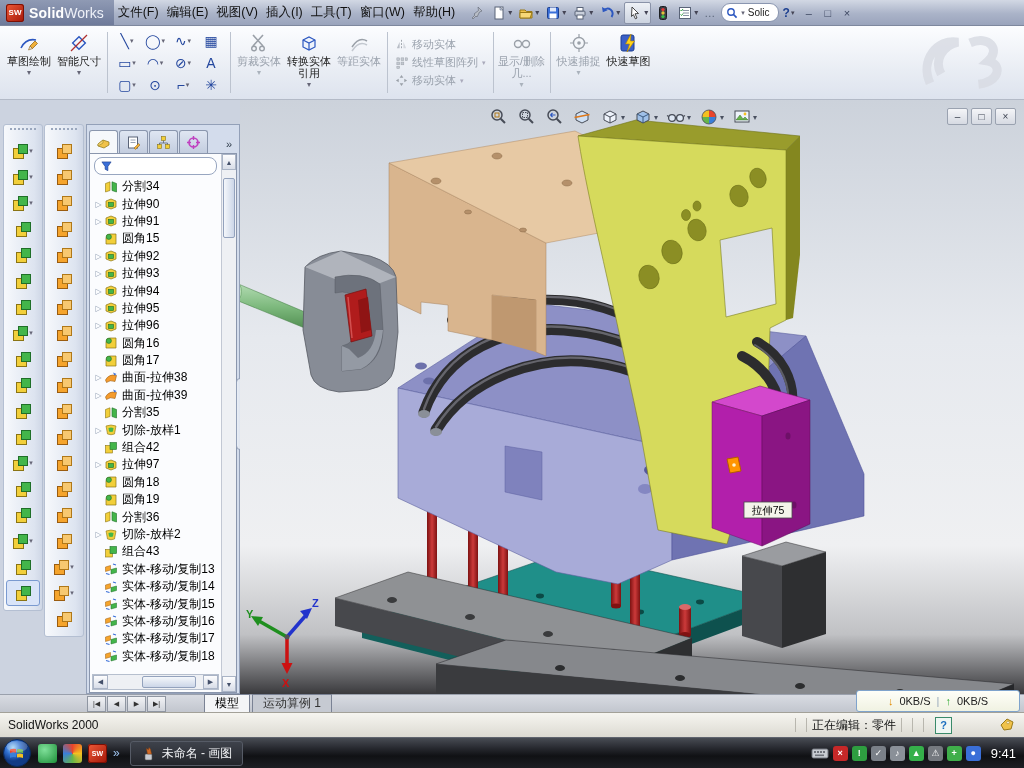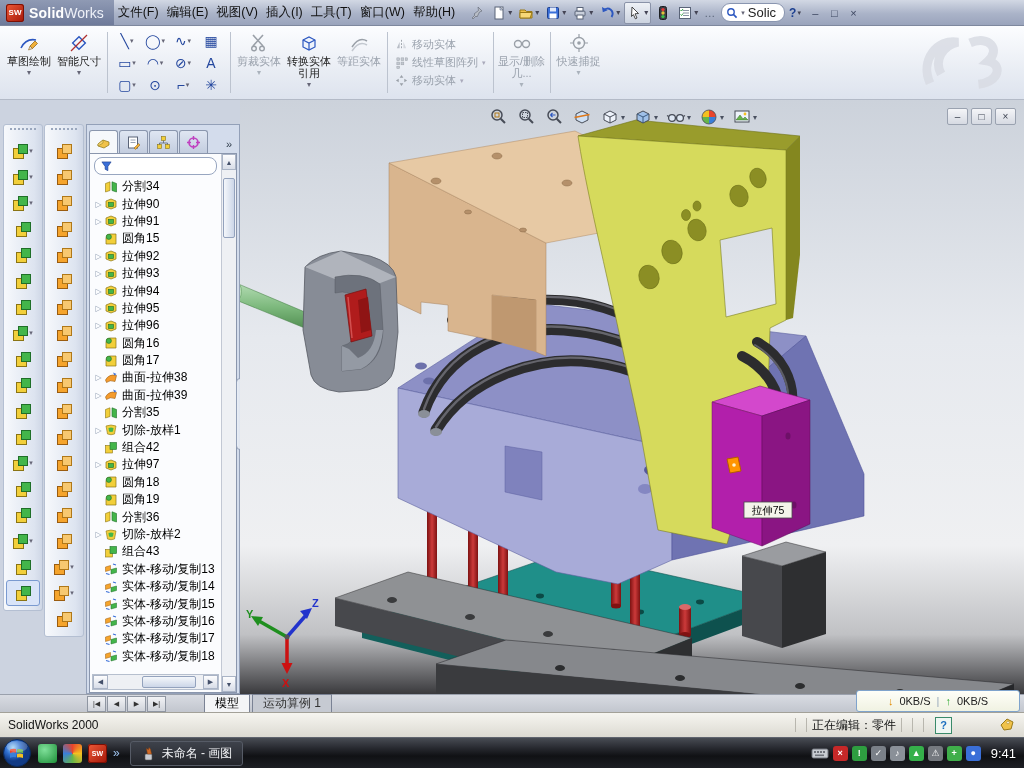--- a/index.html
+++ b/index.html
@@ -19,21 +19,21 @@
   #logo .t2{color:#eef1f8;font-size:14px;}
   .menu-item{font-size:12.5px;color:#111;padding:4px 4px;cursor:default;}
   #title-tools{display:flex;align-items:center;margin-left:8px;gap:2px;}
   .ttool{display:inline-flex;align-items:center;height:20px;padding:0 2px;border-radius:2px;}
   .ttool svg{width:16px;height:16px;}
   .ttool .dd{font-size:8px;color:#445;margin-left:1px;}
   .ttool.boxed{border:1px solid #8a93a8;background:linear-gradient(#eef1f6,#ccd3e0);}
   .search-pill{display:flex;align-items:center;background:#fff;border:1px solid #8a96b0;
     border-radius:9px;height:17px;padding:0 8px 0 4px;margin:0 4px;gap:3px;}
   .search-pill svg{width:12px;height:12px;}
-  .search-pill .sv{font-size:13px;color:#222;}
+  .search-pill .sv{font-size:10px;color:#222;}
   .winbtn{width:17px;height:15px;display:inline-flex;align-items:center;justify-content:center;
     font-size:11px;color:#3c4660;margin-left:2px;}
   
   #cmbar{position:absolute;left:0;top:26px;width:1024px;height:74px;
     background:linear-gradient(#fcfdff,#e9edf4 60%,#dde3ee);border-bottom:1px solid #b3bac7;
     box-sizing:border-box;display:flex;align-items:stretch;padding:2px 4px;}
   .cmbig{width:50px;display:flex;flex-direction:column;align-items:center;justify-content:flex-start;
     padding-top:3px;text-align:center;}
   .cmbig .cic{height:24px;display:flex;align-items:center;justify-content:center;}
   .cmbig .cic svg{width:22px;height:22px;}
@@ -414,20 +414,29 @@
         <span class="cic">
           <svg viewBox="0 0 22 22">
             <circle cx="11" cy="11" r="5.5" fill="none" stroke="#9aa0a8" stroke-width="1.4"></circle>
             <circle cx="11" cy="11" r="1.8" fill="#9aa0a8"></circle>
             <path d="M11 2 v4 M11 16 v4 M2 11 h4 M16 11 h4" stroke="#9aa0a8" stroke-width="1.2"></path>
           </svg>
         </span>
         <span class="clab">快速捕捉</span>
         <span class="cdd">▾</span>
       </div>
+      <div class="cmbig">
+        <span class="cic">
+          <svg viewBox="0 0 22 22">
+            <rect x="3" y="3" width="13" height="16" rx="2" fill="#3a5fc8" stroke="#1c3f90"></rect>
+            <path d="M13 2 L7.5 12 h4 l-2.5 8 7.5 -11 h-4 Z" fill="#ffd21a" stroke="#b08000" stroke-width=".6"></path>
+          </svg>
+        </span>
+        <span class="clab">快速草图</span>
+      </div>
     </div>
   <svg id="ds-watermark" width="92" height="64" viewBox="0 0 92 64">
     <g fill="none" stroke="#d9dce4" stroke-width="9" transform="rotate(-6 46 32)">
       <path d="M14 50 C6 26 26 6 46 12 C30 14 20 28 26 42"></path>
       <path d="M58 14 C78 8 88 24 74 34 C88 38 84 56 62 56"></path>
     </g>
   </svg>
   <div id="tabstrip">
       <div class="cmtab">特征</div>
       <div class="cmtab active">草图</div>

